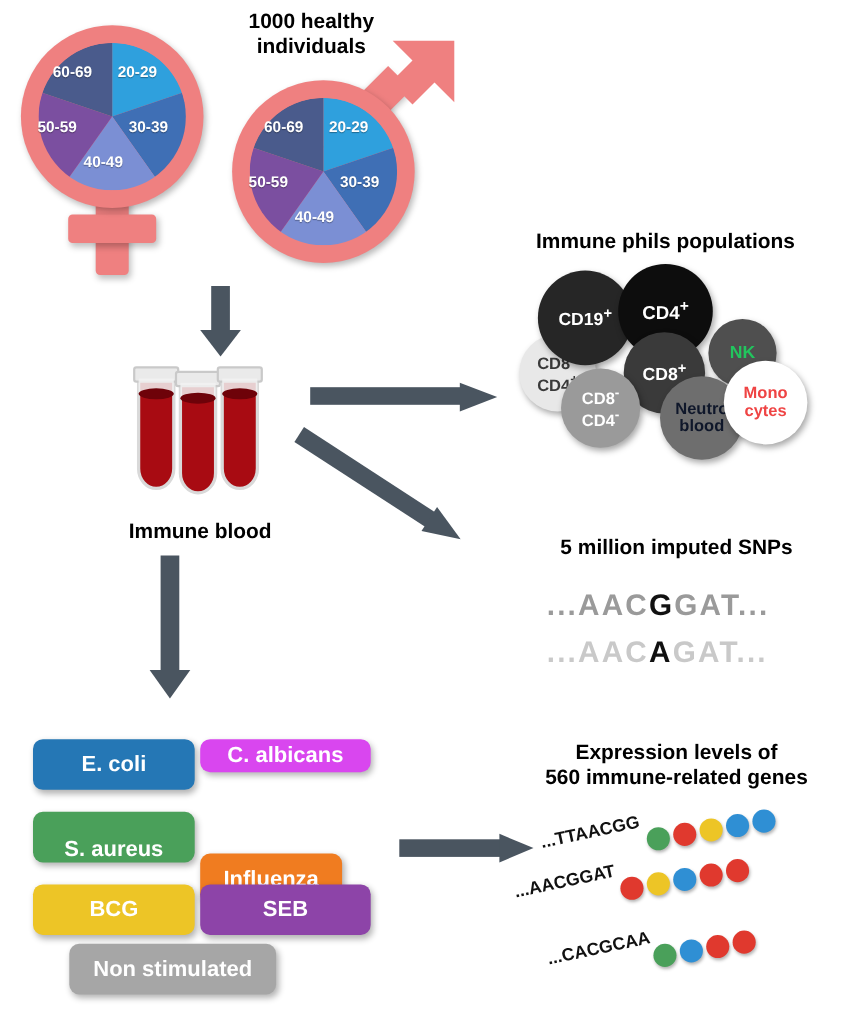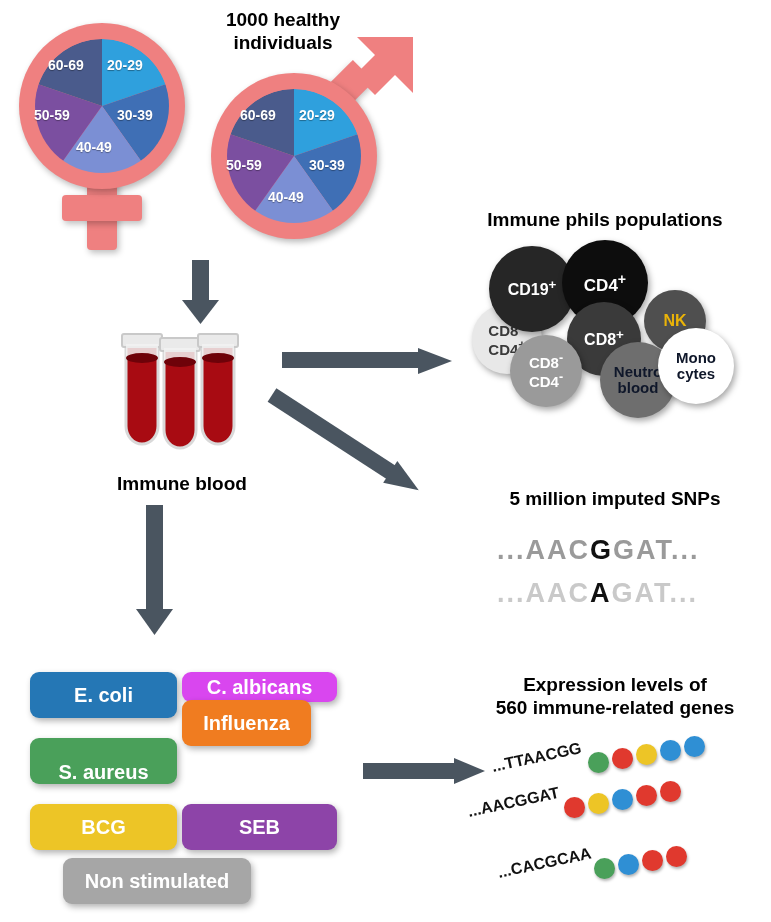--- a/index.html
+++ b/index.html
@@ -230,39 +230,39 @@
   </div>
 
   <div class="cell" style="left:100px;top:0px;width:86px;height:86px;background:#0d0d0d;color:#ffffff;font-size:17px;">
     <span><span>CD4</span><sup>+</sup></span>
   </div>
 
   <div class="cell" style="left:105px;top:62px;width:74px;height:74px;background:#3a3a3a;color:#ffffff;font-size:16px;">
     <span><span>CD8</span><sup>+</sup></span>
   </div>
 
-  <div class="cell" style="left:182px;top:50px;width:62px;height:62px;background:#4f4f4f;color:#eab308;font-size:16px;">
+  <div class="cell" style="left:182px;top:50px;width:62px;height:62px;background:#4f4f4f;color:#22c55e;font-size:16px;">
     <span>NK</span>
   </div>
 
   <div class="cell" style="left:48px;top:95px;width:72px;height:72px;background:#9a9a9a;color:#ffffff;font-size:15px;">
     <span>
       <span>CD8</span><sup>-</sup><br>
       <span>CD4</span><sup>-</sup>
     </span>
   </div>
 
   <div class="cell" style="left:138px;top:102px;width:76px;height:76px;background:#6e6e6e;color:#0f172a;font-size:15px;">
     <span>
       <span>Neutro</span><br>
       <span>blood</span>
     </span>
   </div>
 
-  <div class="cell" style="left:196px;top:88px;width:76px;height:76px;background:#ffffff;color:#0f172a;font-size:15px;">
+  <div class="cell" style="left:196px;top:88px;width:76px;height:76px;background:#ffffff;color:#ef4444;font-size:15px;">
     <span>
       <span>Mono</span><br>
       <span>cytes</span>
     </span>
   </div>
 </div>
 
 <div class="abs title" style="left:470px;top:487px;width:290px;">5 million imputed SNPs</div>
 
 <div class="snp-line" style="left:497px;top:535px;">
@@ -274,21 +274,21 @@
 
 <div class="stim" style="left:30px;top:672px;width:147px;height:46px;background:#2577b5;">
   <span>E. coli</span>
 </div>
 <div class="stim" style="left:182px;top:672px;width:155px;height:30px;background:#d946ef;">
   <span>C. albicans</span>
 </div>
 <div class="stim" style="left:30px;top:738px;width:147px;height:46px;background:#4aa05a;align-items:flex-end;">
   <span>S. aureus</span>
 </div>
-<div class="stim" style="left:182px;top:700px;width:129px;height:46px;background:#f07c20;">
+<div class="stim" style="left:182px;top:776px;width:129px;height:46px;background:#f07c20;">
   <span>Influenza</span>
 </div>
 <div class="stim" style="left:30px;top:804px;width:147px;height:46px;background:#edc526;">
   <span>BCG</span>
 </div>
 <div class="stim" style="left:182px;top:804px;width:155px;height:46px;background:#8d44a8;">
   <span>SEB</span>
 </div>
 <div class="stim" style="left:63px;top:858px;width:188px;height:46px;background:#a6a6a6;">
   <span>Non stimulated</span>

